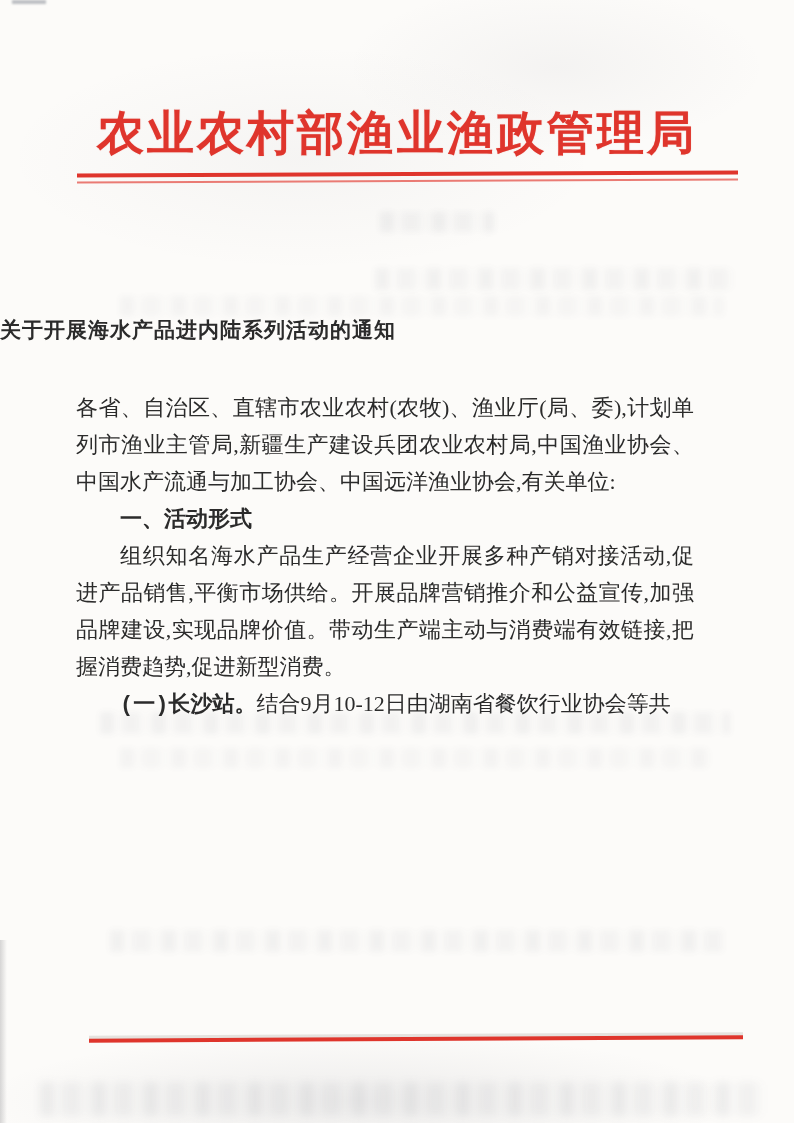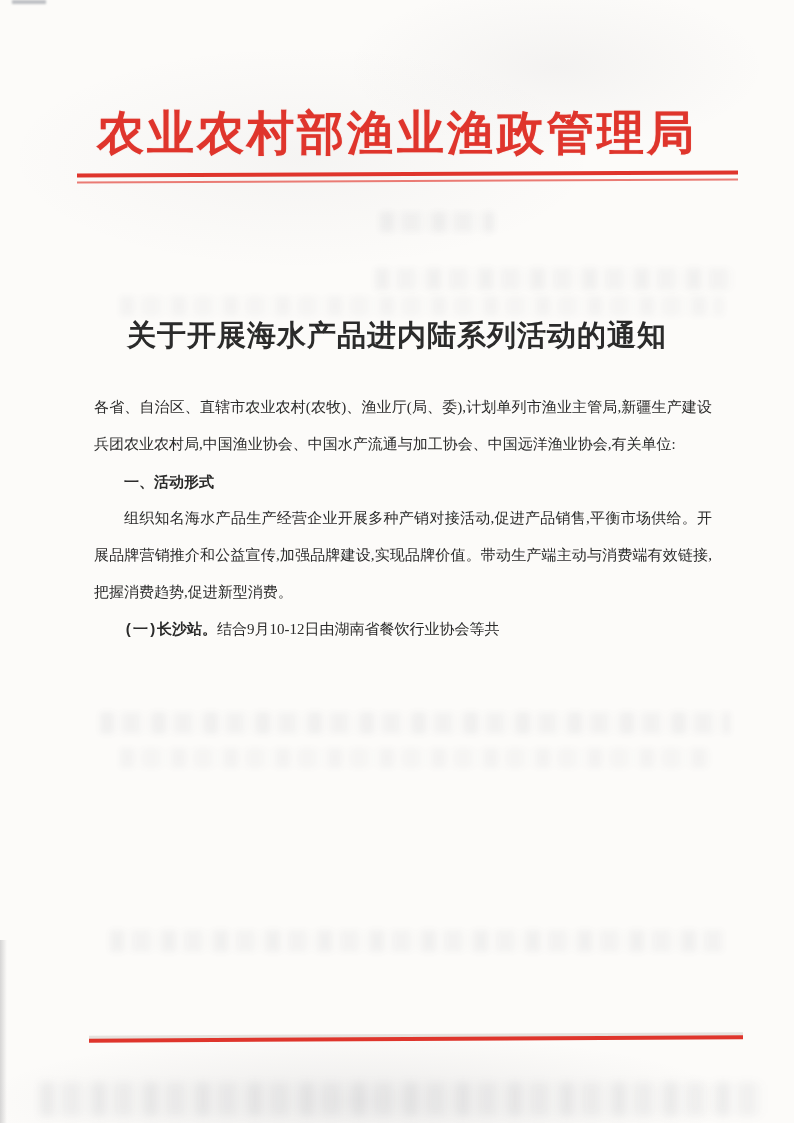--- a/index.html
+++ b/index.html
@@ -41,28 +41,27 @@
   .rule-double .thick{height:4px;background:var(--red);}
   .rule-double .thin{height:2px;background:var(--red-soft);margin-top:4px;}
   .doc-number{
     position:absolute;top:206px;right:62px;
     font-size:21px;letter-spacing:2px;
     white-space:nowrap;
   }
   
   .doc-title{
     position:absolute;top:316px;left:0;right:0;
-    text-align:center;
-    font-size:29px;font-weight:bold;letter-spacing:1px;
+    font-size:21px;font-weight:bold;letter-spacing:1px;
     white-space:nowrap;
   }
   
   .body-text{
-    position:absolute;top:389px;left:94px;width:618px;
-    font-size:15px;line-height:37px;
+    position:absolute;top:389px;left:76px;width:618px;
+    font-size:22px;line-height:37px;
     text-align:justify;
     word-break:break-all;
   }
   .body-text p{margin:0;}
   .indent{text-indent:2em;}
   .heading{
     font-family:"Liberation Sans","DejaVu Sans",sans-serif;
     font-weight:bold;
     text-indent:2em;
   }

